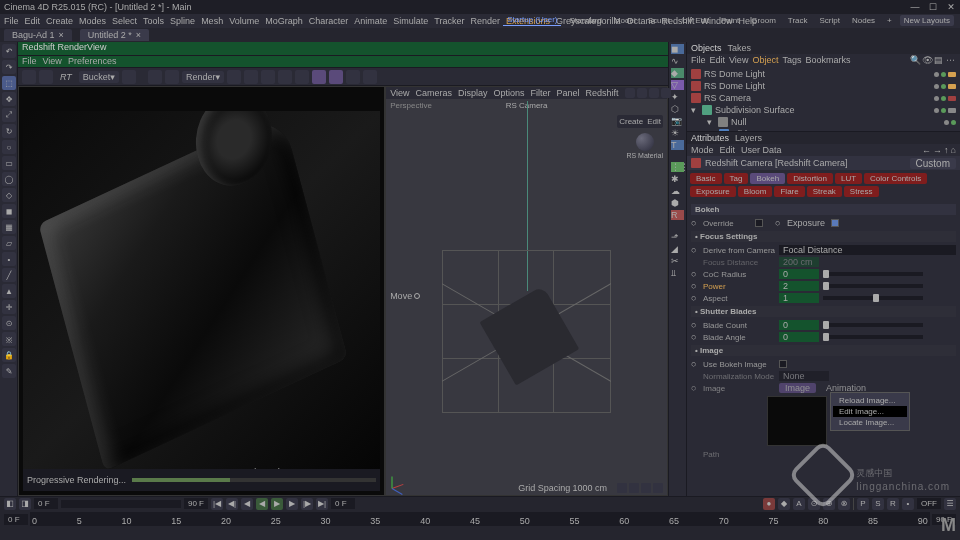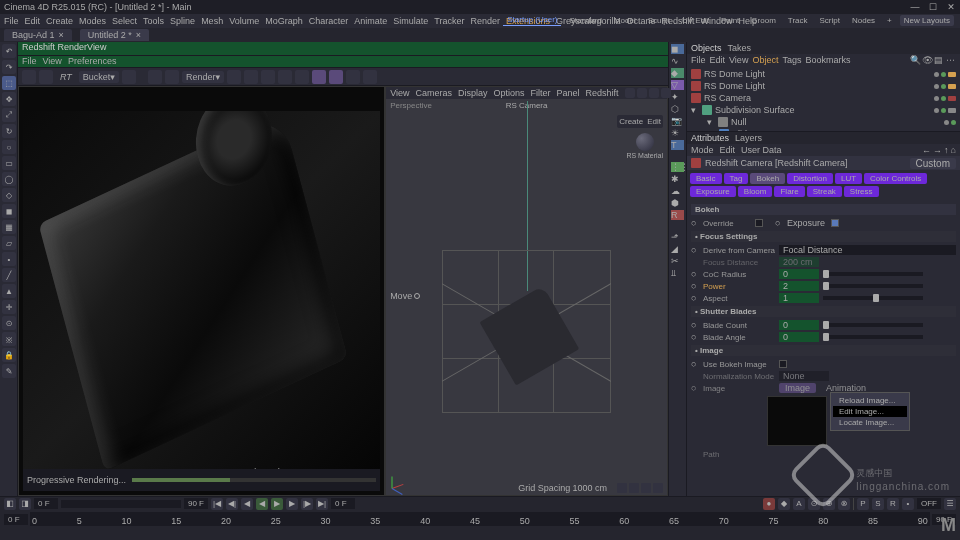--- a/index.html
+++ b/index.html
@@ -76,21 +76,21 @@
 .treerow.child{padding-left:16px}
 .treerow.child2{padding-left:28px}
 .attrpanel{flex:1;display:flex;flex-direction:column;min-height:0}
 .attrtabs{height:12px;display:flex;align-items:center;padding:0 4px;gap:6px;background:#25252e}
 .attrmenu{height:12px;display:flex;align-items:center;padding:0 4px;gap:6px;font-size:8px}
 .attrmenu .nav{margin-left:auto;display:flex;gap:2px}
 .attrtitle{height:14px;display:flex;align-items:center;padding:0 4px;gap:4px;background:#323240}
 .attrtitle .ico{width:10px;height:10px;background:#a04040;border-radius:1px}
 .attrtitle .custom{margin-left:auto;background:#3a3a4a;padding:0 6px;border-radius:2px;font-size:10px}
 .attrmodes{display:flex;flex-wrap:wrap;padding:2px}
-.attrmodes span{padding:1px 6px;background:#6d28d9;margin:1px;border-radius:2px;font-size:8px;cursor:pointer}
+.attrmodes span{padding:1px 6px;background:#7f1d1d;margin:1px;border-radius:2px;font-size:8px;cursor:pointer}
 .attrmodes .active{background:#5a4a7a}
 .attrsection{padding:2px 4px;font-size:8px}
 .secthead{background:#323240;padding:1px 4px;margin:2px 0;font-size:8px;font-weight:bold}
 .attrrow{display:flex;align-items:center;gap:4px;height:12px;padding:1px 0}
 .attrrow .lbl{width:72px;color:#999;font-size:8px}
 .attrrow .val{background:#14532d;padding:0 4px;min-width:40px;height:10px;display:flex;align-items:center;font-size:8px}
 .attrrow .slider{flex:1;height:4px;background:#1a1a22;position:relative;max-width:100px}
 .attrrow .slider .thumb{position:absolute;top:-2px;width:6px;height:8px;background:#aaa;border-radius:1px}
 .attrrow .chk{width:8px;height:8px;background:#1a1a22;border:1px solid #555}
 .attrrow .chk.on{background:#5a7aba}

